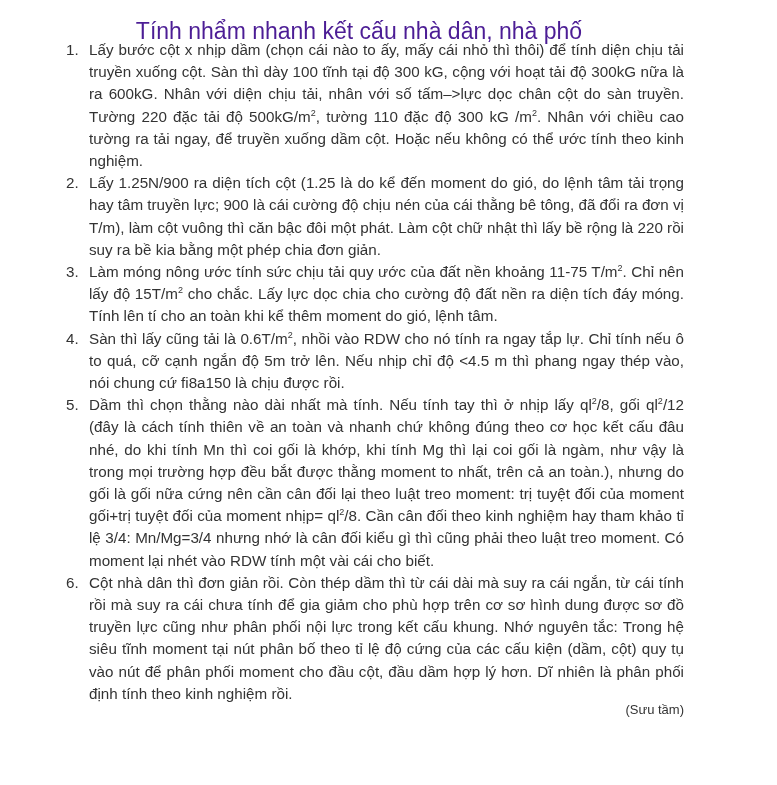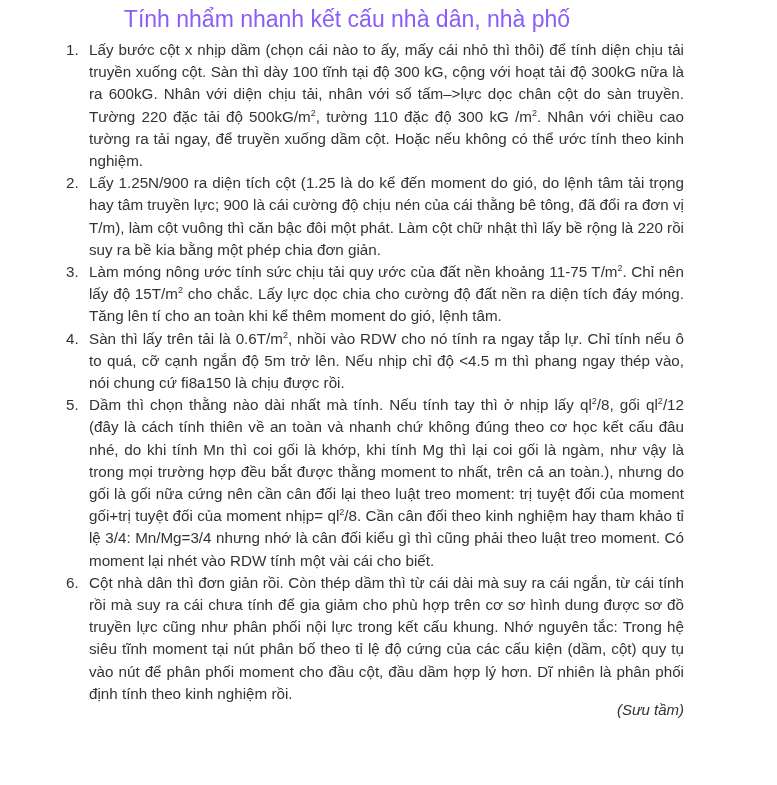--- a/index.html
+++ b/index.html
@@ -1,47 +1,47 @@
 <!DOCTYPE html>
 <html><head>
 <meta charset="utf-8">
 <style>
   html, body { margin: 0; padding: 0; background: #ffffff; }
   body { width: 777px; height: 785px; overflow: hidden; position: relative;
          font-family: "Liberation Sans", sans-serif; color: #333333; }
   .title { position: absolute; top: 4px; left: 0; width: 694px; text-align: center;
-           font-size: 23px; line-height: 30px; color: #8b5cf6; font-weight: normal; margin: 0; }
+           font-size: 23px; line-height: 30px; color: #4c1d95; font-weight: normal; margin: 12px; }
   ol.items { position: absolute; top: 39px; left: 66px; width: 618px; margin: 0; padding: 0;
              list-style: none; font-size: 15.2px; line-height: 22.2px; }
   ol.items li { position: relative; padding-left: 23px; text-align: justify; text-justify: inter-word; }
   ol.items li .num { position: absolute; left: 0; top: 0; }
   sup { font-size: 9px; line-height: 0; vertical-align: super; }
-  .source { position: absolute; top: 699px; right: 93px; font-style: italic; font-size: 15px; line-height: 22px; }
+  .source { position: absolute; top: 699px; right: 93px; font-size: 13px; line-height: 22px; }
 </style>
 </head>
 <body>
 
 <h1 class="title">Tính nhẩm nhanh kết cấu nhà dân, nhà phố</h1>
 
 <ol class="items">
   <li>
     <span class="num">1.</span>
     <span>Lấy bước cột x nhịp dầm (chọn cái nào to ấy, mấy cái nhỏ thì thôi) để tính diện chịu tải truyền xuống cột. Sàn thì dày 100 tĩnh tại độ 300 kG, cộng với hoạt tải độ 300kG nữa là ra 600kG. Nhân với diện chịu tải, nhân với số tấm–&gt;lực dọc chân cột do sàn truyền. Tường 220 đặc tải độ 500kG/m</span><sup>2</sup><span>, tường 110 đặc độ 300 kG /m</span><sup>2</sup><span>. Nhân với chiều cao tường ra tải ngay, để truyền xuống dầm cột. Hoặc nếu không có thể ước tính theo kinh nghiệm.</span>
   </li>
   <li>
     <span class="num">2.</span>
     <span>Lấy 1.25N/900 ra diện tích cột (1.25 là do kể đến moment do gió, do lệnh tâm tải trọng hay tâm truyền lực; 900 là cái cường độ chịu nén của cái thằng bê tông, đã đổi ra đơn vị T/m), làm cột vuông thì căn bậc đôi một phát. Làm cột chữ nhật thì lấy bề rộng là 220 rồi suy ra bề kia bằng một phép chia đơn giản.</span>
   </li>
   <li>
     <span class="num">3.</span>
-    <span>Làm móng nông ước tính sức chịu tải quy ước của đất nền khoảng 11-75 T/m</span><sup>2</sup><span>. Chỉ nên lấy độ 15T/m</span><sup>2</sup><span> cho chắc. Lấy lực dọc chia cho cường độ đất nền ra diện tích đáy móng. Tăng lên tí cho an toàn khi kể thêm moment do gió, lệnh tâm.</span>
+    <span>Làm móng nông ước tính sức chịu tải quy ước của đất nền khoảng 11-75 T/m</span><sup>2</sup><span>. Chỉ nên lấy độ 15T/m</span><sup>2</sup><span> cho chắc. Lấy lực dọc chia cho cường độ đất nền ra diện tích đáy móng. Tính lên tí cho an toàn khi kể thêm moment do gió, lệnh tâm.</span>
   </li>
   <li>
     <span class="num">4.</span>
-    <span>Sàn thì lấy trên tải là 0.6T/m</span><sup>2</sup><span>, nhồi vào RDW cho nó tính ra ngay tắp lự. Chỉ tính nếu ô to quá, cỡ cạnh ngắn độ 5m trở lên. Nếu nhịp chỉ độ &lt;4.5 m thì phang ngay thép vào, nói chung cứ fi8a150 là chịu được rồi.</span>
+    <span>Sàn thì lấy cũng tải là 0.6T/m</span><sup>2</sup><span>, nhồi vào RDW cho nó tính ra ngay tắp lự. Chỉ tính nếu ô to quá, cỡ cạnh ngắn độ 5m trở lên. Nếu nhịp chỉ độ &lt;4.5 m thì phang ngay thép vào, nói chung cứ fi8a150 là chịu được rồi.</span>
   </li>
   <li>
     <span class="num">5.</span>
     <span>Dầm thì chọn thằng nào dài nhất mà tính. Nếu tính tay thì ở nhịp lấy ql</span><sup>2</sup><span>/8, gối ql</span><sup>2</sup><span>/12 (đây là cách tính thiên về an toàn và nhanh chứ không đúng theo cơ học kết cấu đâu nhé, do khi tính Mn thì coi gối là khớp, khi tính Mg thì lại coi gối là ngàm, như vậy là trong mọi trường hợp đều bắt được thằng moment to nhất, trên cả an toàn.), nhưng do gối là gối nữa cứng nên cần cân đối lại theo luật treo moment: trị tuyệt đối của moment gối+trị tuyệt đối của moment nhịp= ql</span><sup>2</sup><span>/8. Cần cân đối theo kinh nghiệm hay tham khảo tỉ lệ 3/4: Mn/Mg=3/4 nhưng nhớ là cân đối kiểu gì thì cũng phải theo luật treo moment. Có moment lại nhét vào RDW tính một vài cái cho biết.</span>
   </li>
   <li>
     <span class="num">6.</span>
     <span>Cột nhà dân thì đơn giản rồi. Còn thép dầm thì từ cái dài mà suy ra cái ngắn, từ cái tính rồi mà suy ra cái chưa tính để gia giảm cho phù hợp trên cơ sơ hình dung được sơ đồ truyền lực cũng như phân phối nội lực trong kết cấu khung. Nhớ nguyên tắc: Trong hệ siêu tĩnh moment tại nút phân bố theo tỉ lệ độ cứng của các cấu kiện (dầm, cột) quy tụ vào nút để phân phối moment cho đầu cột, đầu dầm hợp lý hơn. Dĩ nhiên là phân phối định tính theo kinh nghiệm rồi.</span>
   </li>
 </ol>

